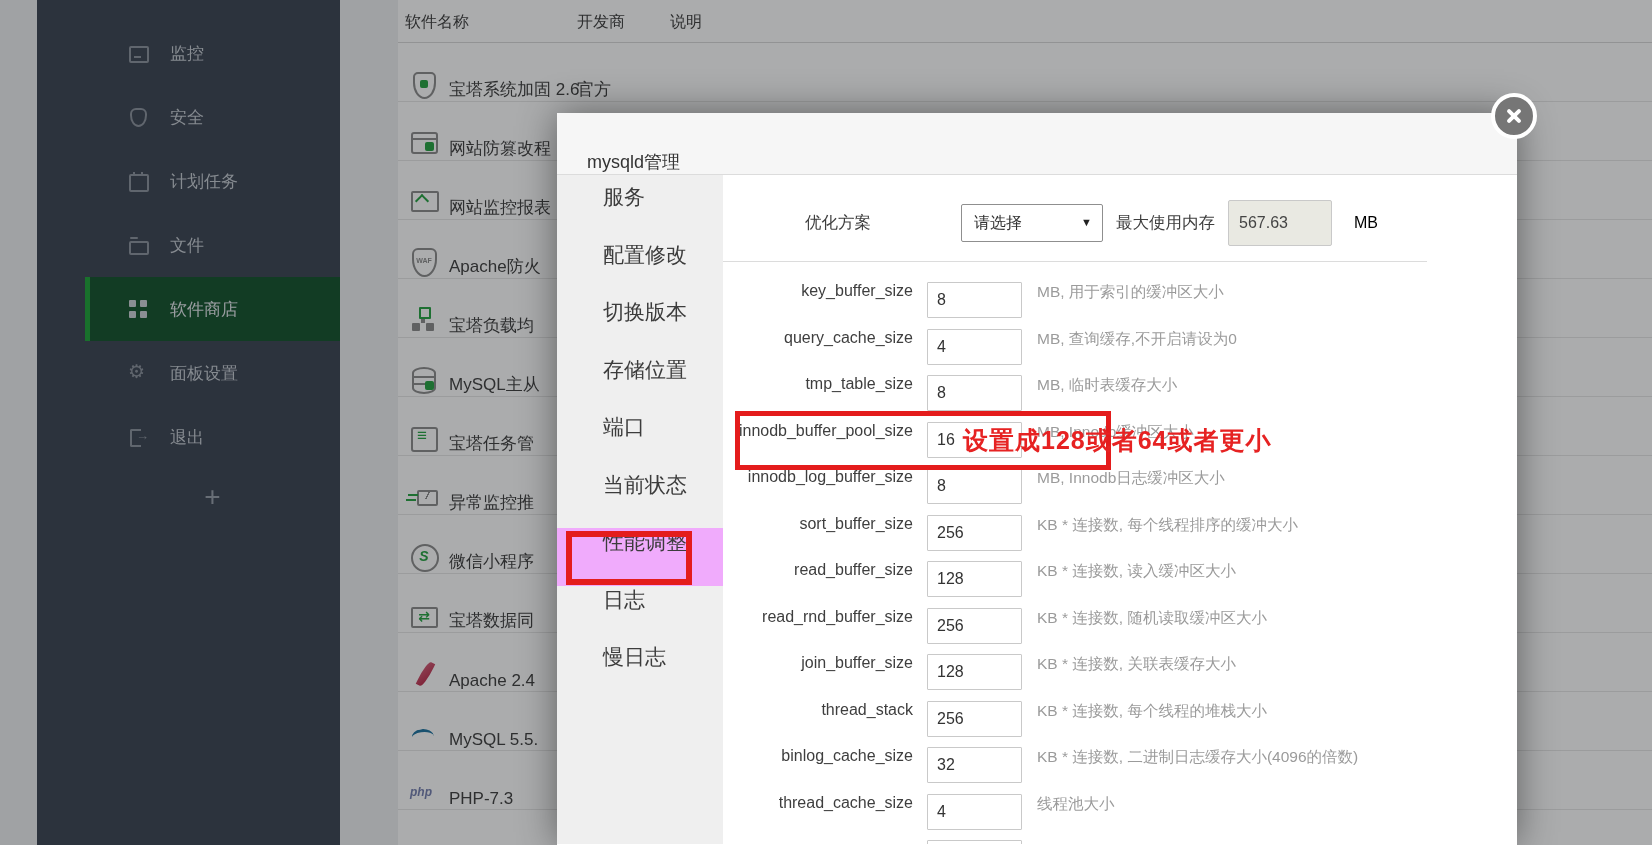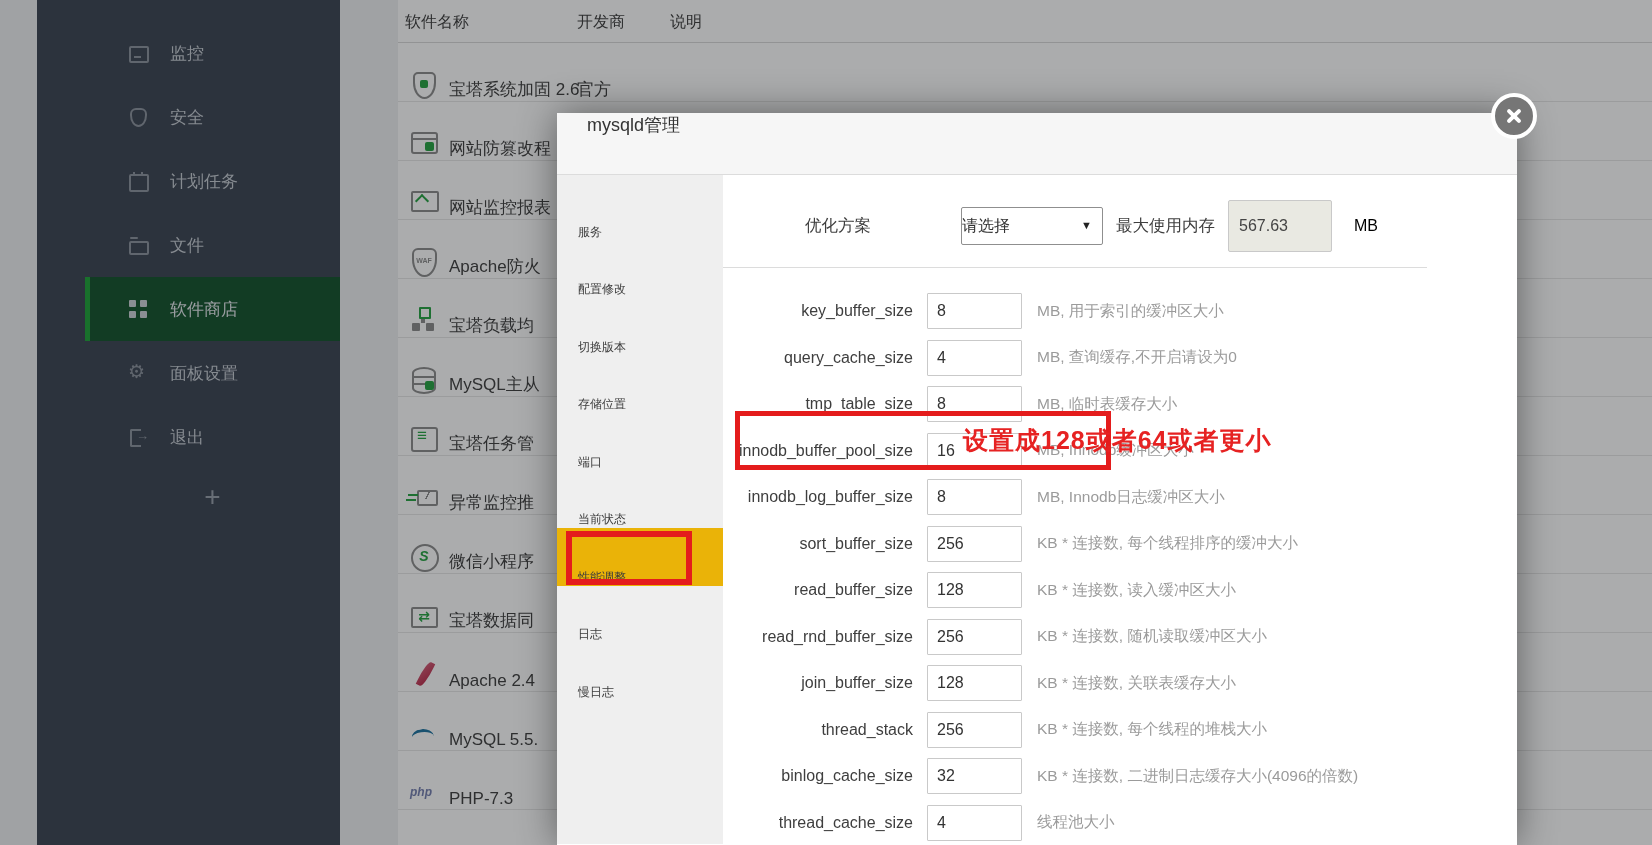--- a/index.html
+++ b/index.html
@@ -70,39 +70,39 @@
   .gi-folder-sync::after{content:"⇄";position:absolute;left:0;right:0;top:8px;text-align:center;font-size:14px;font-weight:700;color:#27a343}
   .gi-apache-feather::before{content:"";position:absolute;left:13px;top:2px;width:9px;height:26px;background:linear-gradient(115deg,#d4607a,#b92746);
     border-radius:50% 0 50% 0/85% 0 85% 0;transform:rotate(26deg)}
   .gi-mysql-dolphin::before{content:"";position:absolute;left:4px;top:11px;width:22px;height:13px;border-top:3px solid #1f74a0;border-radius:50% 62% 0 50%;transform:rotate(-8deg)}
   .gi-php-logo::before{content:"php";position:absolute;left:2px;top:8px;font-size:12px;font-weight:700;font-style:italic;color:#7680b0}
   
   .dim{position:absolute;inset:0;background:rgba(15,17,20,.35);z-index:50}
   
   .modal{position:absolute;left:557px;top:113px;width:960px;height:732px;background:#fff;z-index:100;
     box-shadow:0 0 36px rgba(0,0,0,.45)}
-  .mhead{height:62px;background:#f6f6f6;border-bottom:1px solid #dcdcdc;display:flex;align-items:flex-start;
+  .mhead{height:62px;background:#f6f6f6;border-bottom:1px solid #dcdcdc;display:flex;align-items:flex-end;
     padding-left:30px;font-size:18px;color:#333;box-sizing:border-box}
   .mbody{display:flex;height:669px}
   .tabs{width:166px;flex:none;background:#efefef;padding-top:8px;box-sizing:border-box}
-  .tab{height:57.5px;display:flex;align-items:flex-end;padding-left:21px;font-size:12px;color:#3c3c3c;cursor:pointer}
-  .tab.active{background:#eab308}
+  .tab{height:57.5px;display:flex;align-items:flex-start;padding-left:46px;font-size:21px;color:#3c3c3c;cursor:pointer}
+  .tab.active{background:#f0abfc}
   .pane{flex:1;position:relative;overflow:hidden}
   .scheme-row{margin-top:25px;display:flex;align-items:center;font-size:16.5px;color:#3e3e3e}
   .plabel{width:230px;text-align:center}
   .sel{margin-left:8px;width:142px;height:38px;border:1px solid #8f8f8f;border-radius:2px;background:#fff;
-    position:relative;display:flex;align-items:center;font-size:16px;color:#333;box-sizing:border-box;cursor:pointer}
+    position:relative;display:flex;align-items:center;padding-left:12px;font-size:16px;color:#333;box-sizing:border-box;cursor:pointer}
   .sel .caret{position:absolute;right:10px;top:11px;font-size:11px;color:#222}
   .plabel2{margin-left:13px}
-  .membox{margin-left:13px;width:104px;height:52px;background:#e9e9e2;border:1px solid #c9c9c9;border-radius:2px;
+  .membox{margin-left:13px;width:104px;height:46px;background:#e9e9e2;border:1px solid #c9c9c9;border-radius:2px;
     display:flex;align-items:center;padding-left:10px;font-size:16px;color:#444;box-sizing:border-box}
   .unit{margin-left:22px;color:#000000;font-size:16px}
   .divider{margin:15px 0 0;border:0;border-top:1px solid #dcdcdc;width:704px}
   .fields{margin-top:20px}
-  .frow{height:46.5px;display:flex;align-items:center}
+  .frow{height:46.5px;display:flex;align-items:flex-start}
   .flabel{width:190px;text-align:right;font-size:16px;color:#3e3e3e;white-space:nowrap}
   .finput{margin-left:14px;width:84px;height:34px;border:1px solid #c9c9c9;border-radius:1px;background:#fff;
     display:flex;align-items:center;padding-left:9px;font-size:16px;color:#333;flex:none}
   .fhint{margin-left:15px;font-size:15.5px;color:#9b9b9b;white-space:nowrap}
   
   .row-frame{position:absolute;left:12px;top:236px;width:376px;height:59px;border:5px solid #e41c1c;box-sizing:border-box;z-index:20;pointer-events:none}
   .red-note{position:absolute;left:240px;top:249px;z-index:21;font-size:25px;font-weight:700;color:#e62222;letter-spacing:1px;white-space:nowrap;pointer-events:none}
   .tab-frame{position:absolute;left:9px;top:418px;width:126px;height:54px;border:6px solid #e41c1c;box-sizing:border-box;z-index:20;pointer-events:none}
   
   .close-btn{position:absolute;left:934px;top:-20px;width:38px;height:38px;border-radius:50%;

